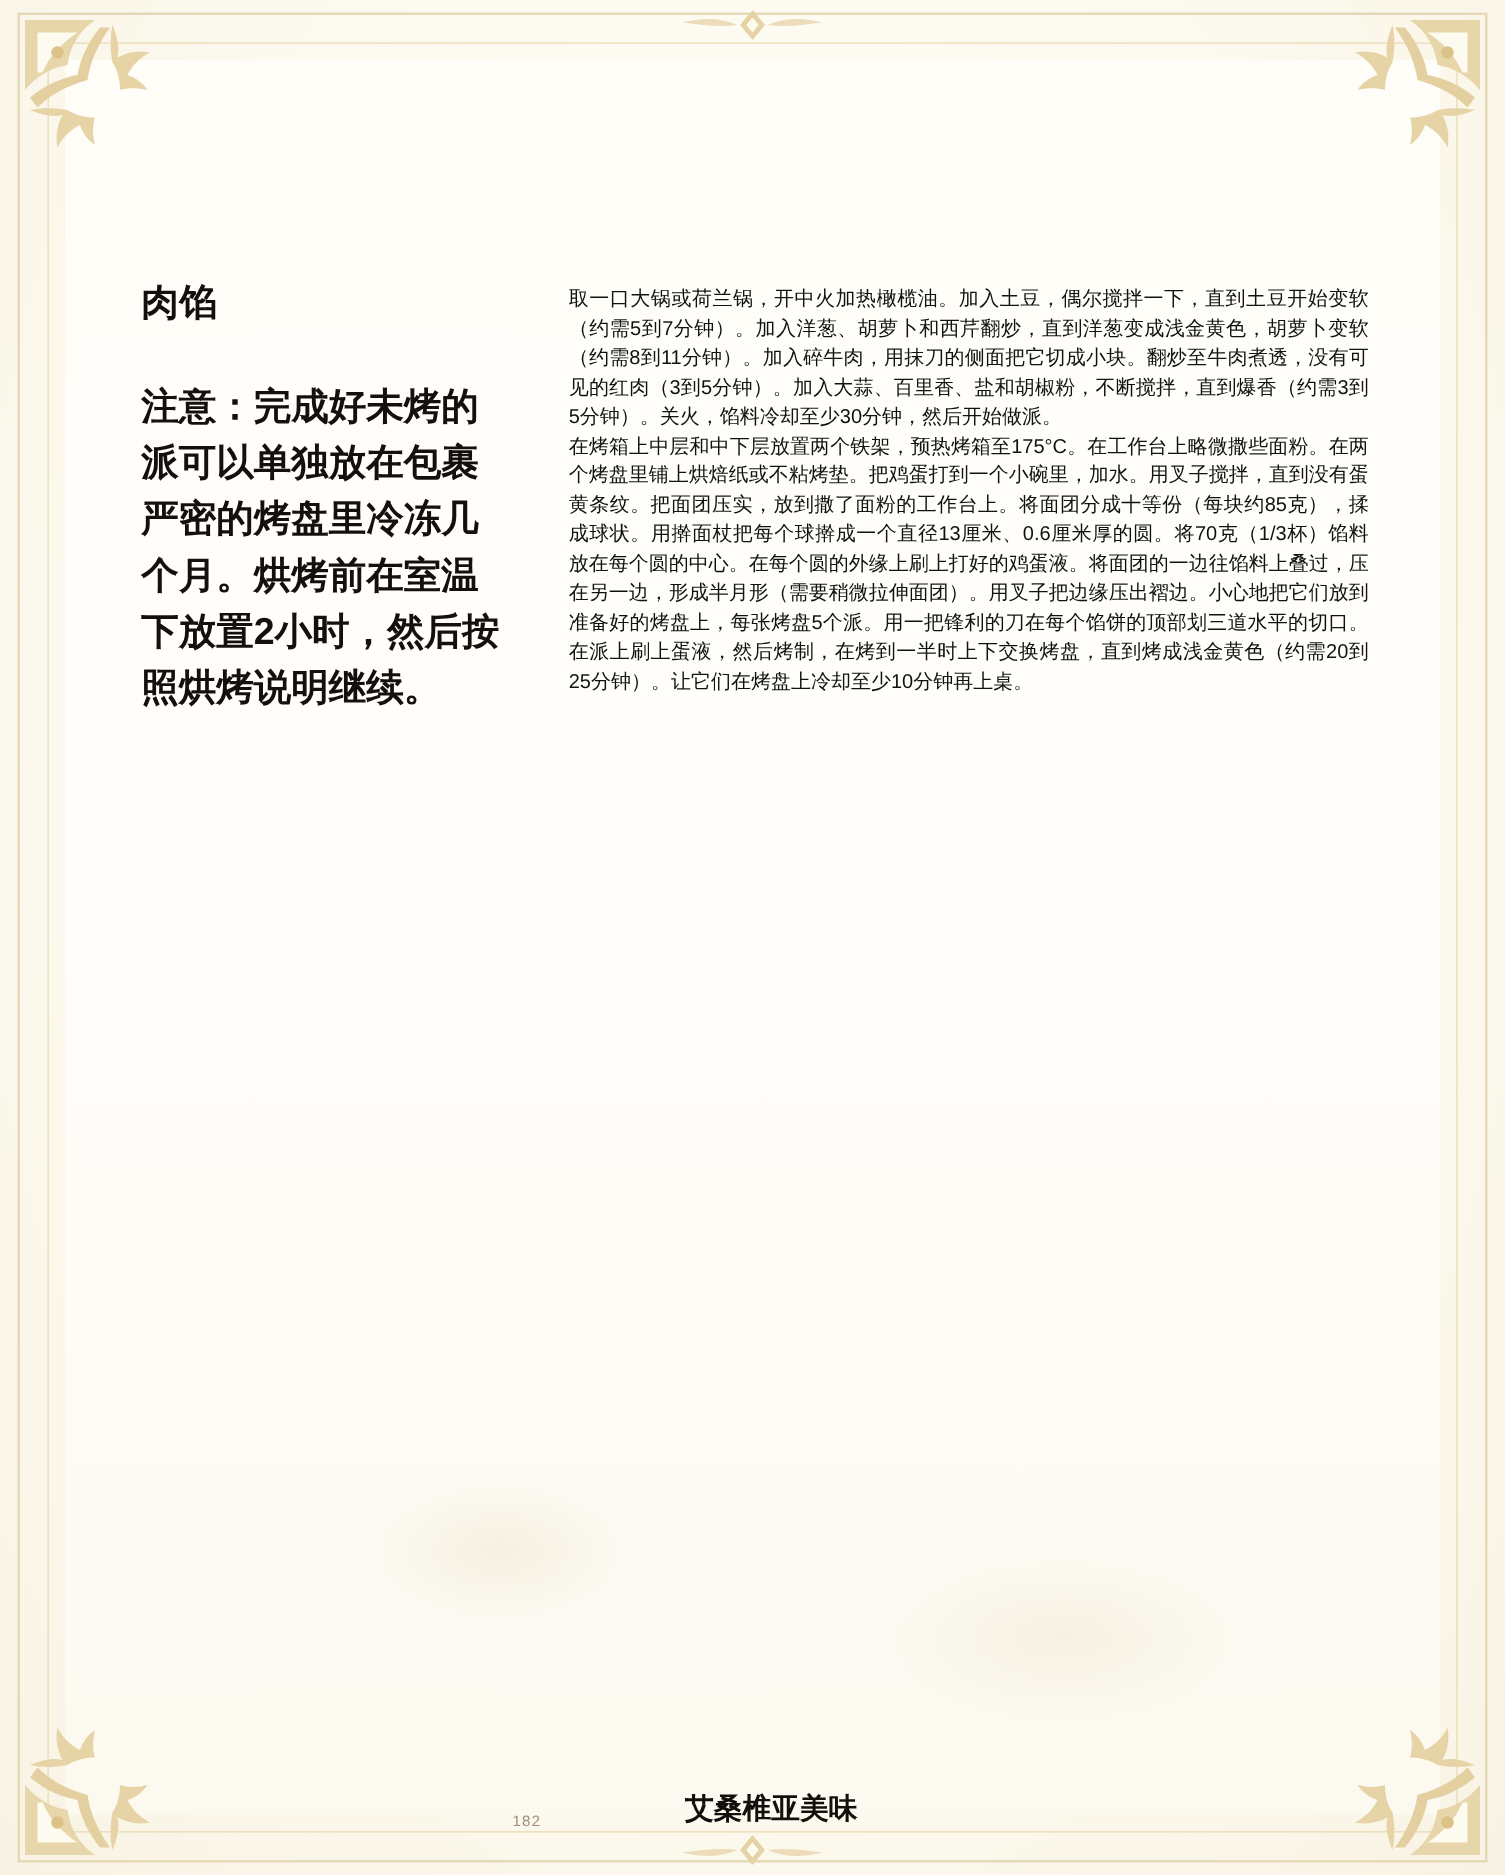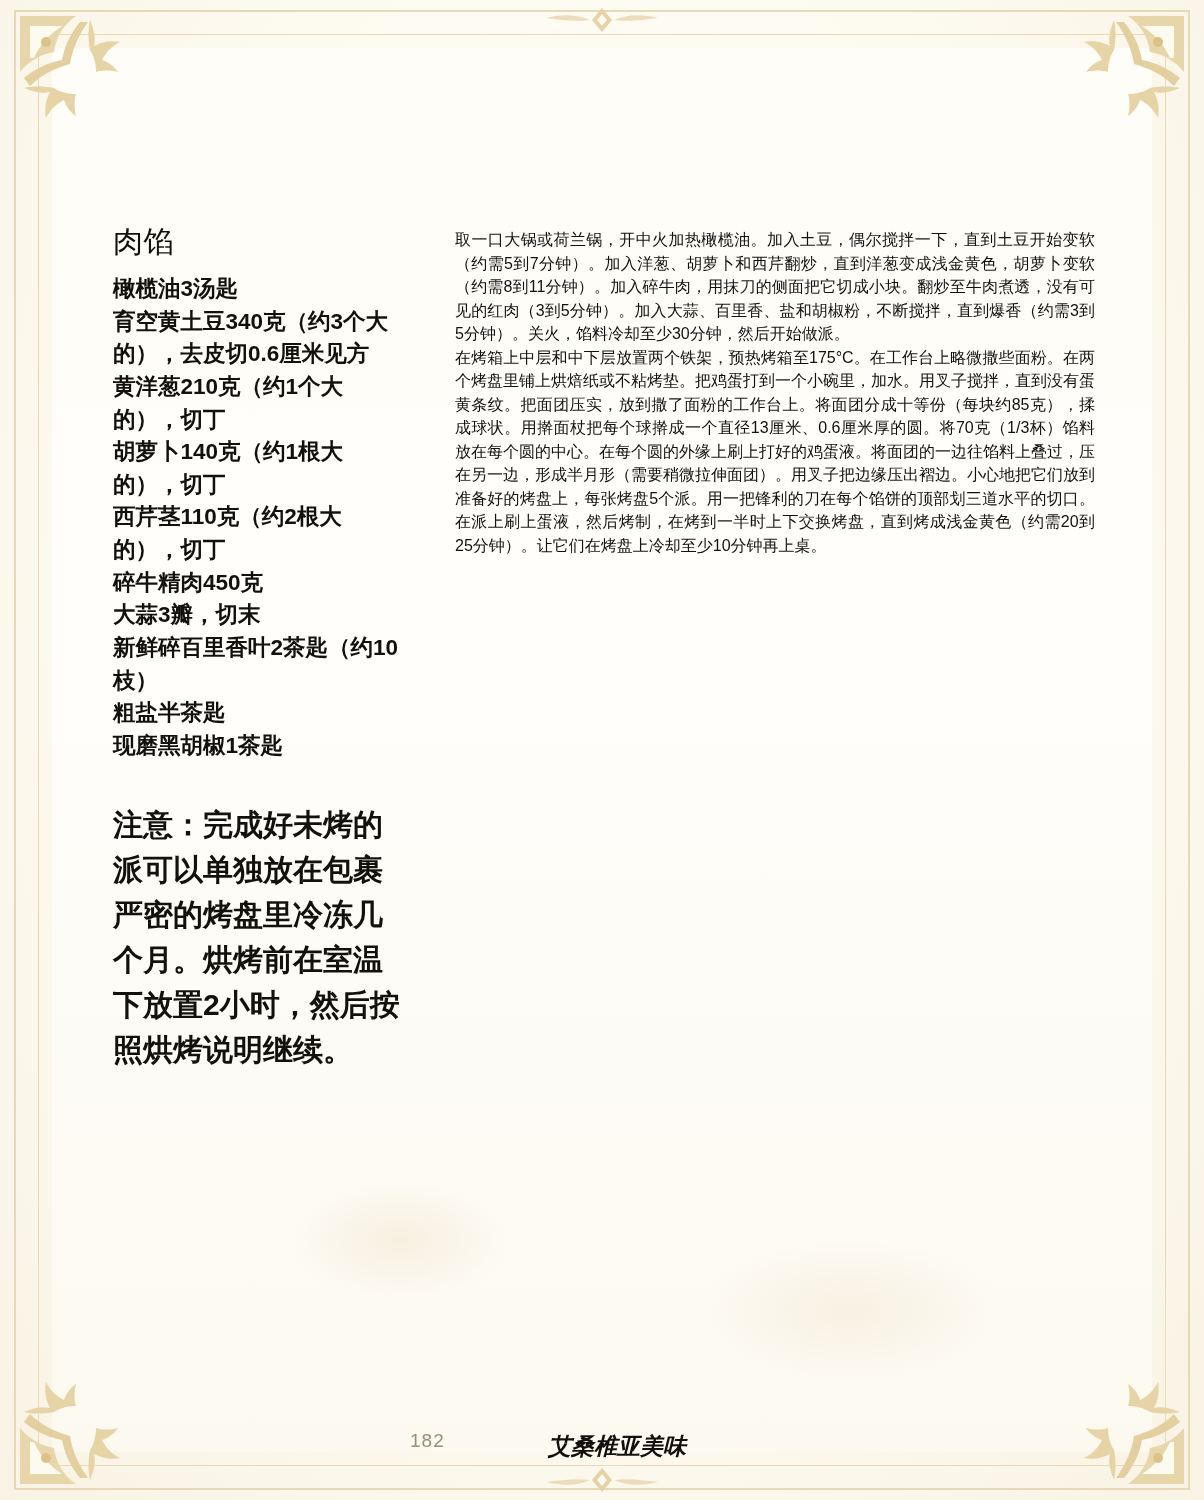--- a/index.html
+++ b/index.html
@@ -87,21 +87,21 @@
   }
   .col-right {
     position: absolute;
     left: 455px;
     top: 228px;
     width: 640px;
   }
 
   .section-title {
     font-size: 30px;
-    font-weight: normal;
+    font-weight: bold;
     color: #12100c;
     margin: 0 0 10px 0;
     letter-spacing: 0.5px;
   }
 
   .ingredient-list {
     list-style: none;
     margin: 0;
     padding: 0;
   }
@@ -133,33 +133,32 @@
   .footer {
     position: absolute;
     left: 0;
     right: 0;
     bottom: 36px;
     height: 40px;
   }
   .page-number {
     position: absolute;
     left: 410px;
-    bottom: 12px;
-    font-size: 19px;
+    bottom: 0;
+    font-size: 12px;
     color: #9a8f78;
     letter-spacing: 1px;
   }
   .footer-title {
     position: absolute;
     left: 548px;
     bottom: 2px;
     font-size: 23px;
     font-weight: bold;
     color: #12100c;
-    font-style: italic;
   }
 
   
   .blotch {
     position: absolute;
     border-radius: 50%;
     pointer-events: none;
   }
 </style>
 </head>
@@ -231,32 +230,20 @@
       <path d="M48 14 C34 8 20 8 4 12 C20 14 34 16 48 14 Z" fill="#ecdcba"></path>
       <path d="M72 14 C86 8 100 8 116 12 C100 14 86 16 72 14 Z" fill="#ecdcba"></path>
     </svg>
   </div>
 
   <div class="content">
 
     <div class="col-left">
       <h2 class="section-title">肉馅</h2>
 
-      <ul class="ingredient-list">
-        <li>橄榄油3汤匙</li>
-        <li>育空黄土豆340克（约3个大的），去皮切0.6厘米见方</li>
-        <li>黄洋葱210克（约1个大的），切丁</li>
-        <li>胡萝卜140克（约1根大的），切丁</li>
-        <li>西芹茎110克（约2根大的），切丁</li>
-        <li>碎牛精肉450克</li>
-        <li>大蒜3瓣，切末</li>
-        <li>新鲜碎百里香叶2茶匙（约10枝）</li>
-        <li>粗盐半茶匙</li>
-        <li>现磨黑胡椒1茶匙</li>
-      </ul>
 
       <div class="note">注意：完成好未烤的派可以单独放在包裹严密的烤盘里冷冻几个月。烘烤前在室温下放置2小时，然后按照烘烤说明继续。</div>
     </div>
 
     <div class="col-right instructions">
       <p>取一口大锅或荷兰锅，开中火加热橄榄油。加入土豆，偶尔搅拌一下，直到土豆开始变软（约需5到7分钟）。加入洋葱、胡萝卜和西芹翻炒，直到洋葱变成浅金黄色，胡萝卜变软（约需8到11分钟）。加入碎牛肉，用抹刀的侧面把它切成小块。翻炒至牛肉煮透，没有可见的红肉（3到5分钟）。加入大蒜、百里香、盐和胡椒粉，不断搅拌，直到爆香（约需3到5分钟）。关火，馅料冷却至少30分钟，然后开始做派。</p>
       <p>在烤箱上中层和中下层放置两个铁架，预热烤箱至175°C。在工作台上略微撒些面粉。在两个烤盘里铺上烘焙纸或不粘烤垫。把鸡蛋打到一个小碗里，加水。用叉子搅拌，直到没有蛋黄条纹。把面团压实，放到撒了面粉的工作台上。将面团分成十等份（每块约85克），揉成球状。用擀面杖把每个球擀成一个直径13厘米、0.6厘米厚的圆。将70克（1/3杯）馅料放在每个圆的中心。在每个圆的外缘上刷上打好的鸡蛋液。将面团的一边往馅料上叠过，压在另一边，形成半月形（需要稍微拉伸面团）。用叉子把边缘压出褶边。小心地把它们放到准备好的烤盘上，每张烤盘5个派。用一把锋利的刀在每个馅饼的顶部划三道水平的切口。在派上刷上蛋液，然后烤制，在烤到一半时上下交换烤盘，直到烤成浅金黄色（约需20到25分钟）。让它们在烤盘上冷却至少10分钟再上桌。</p>
     </div>
 
     <div class="footer">

